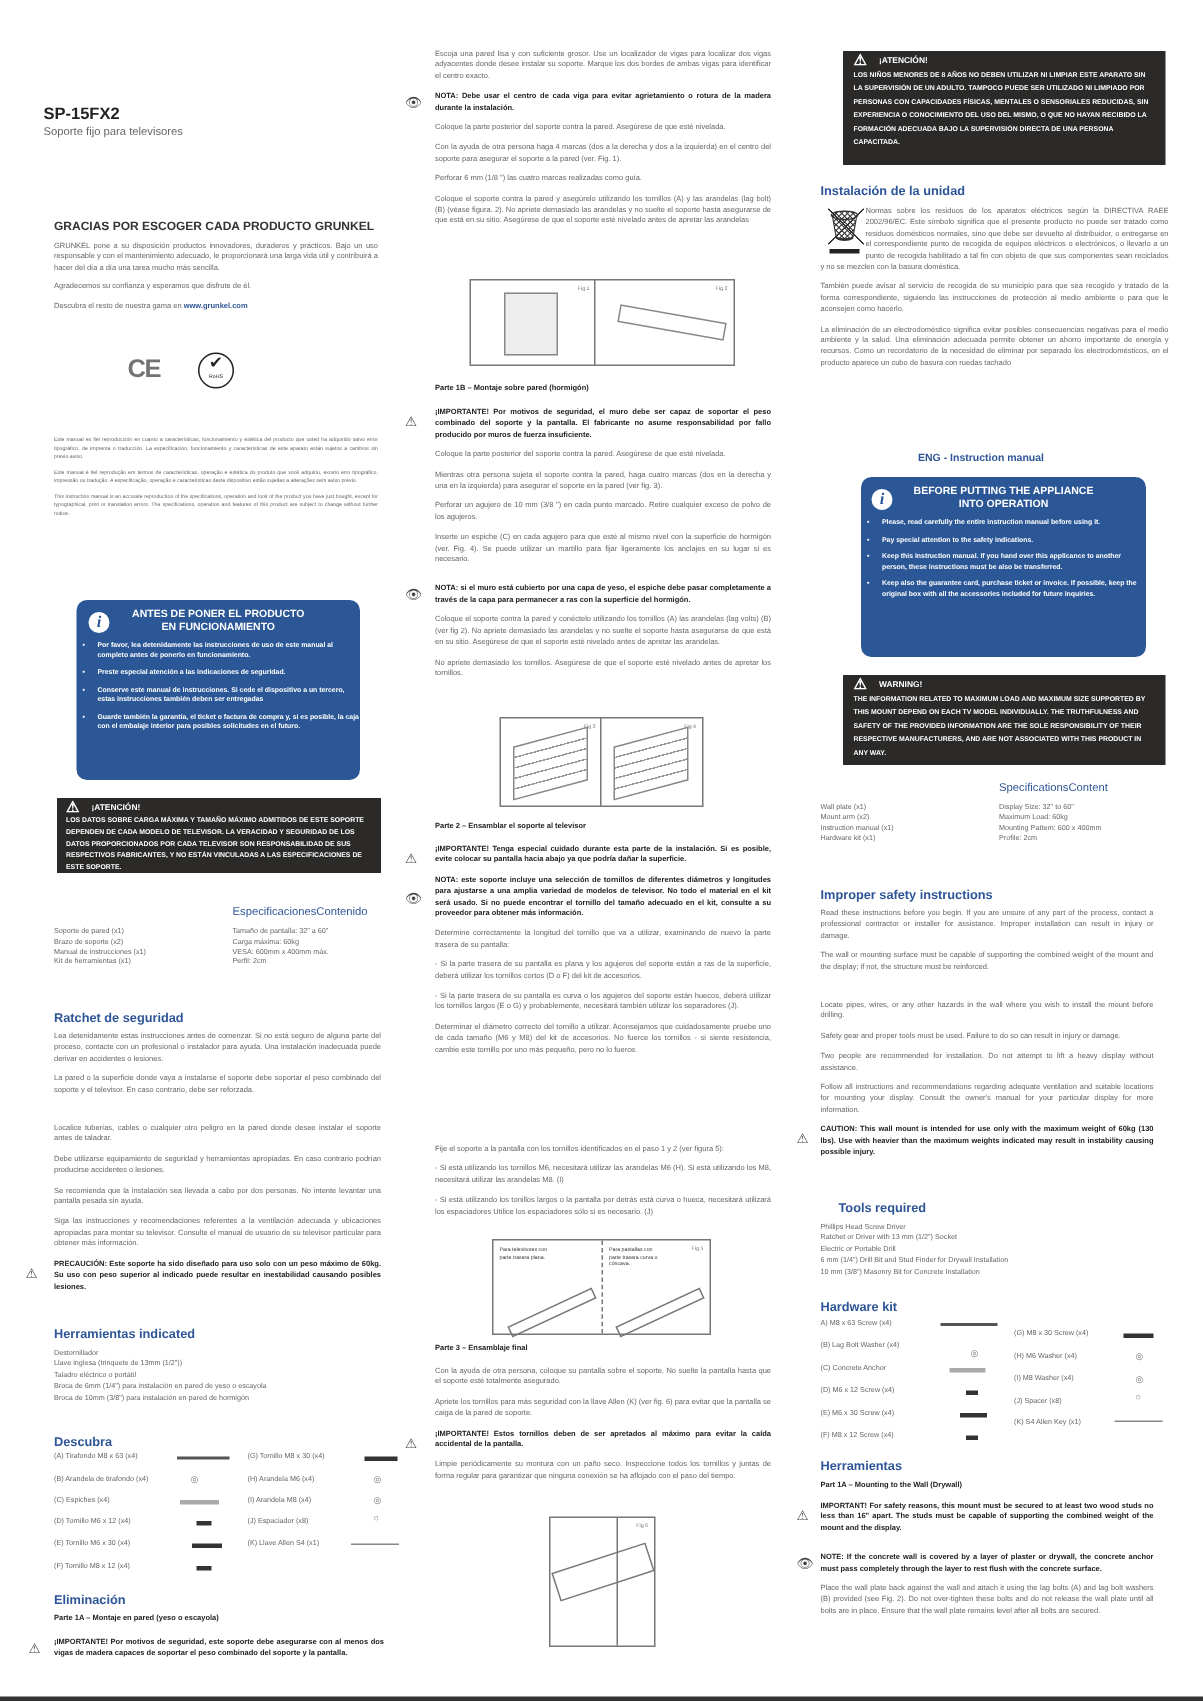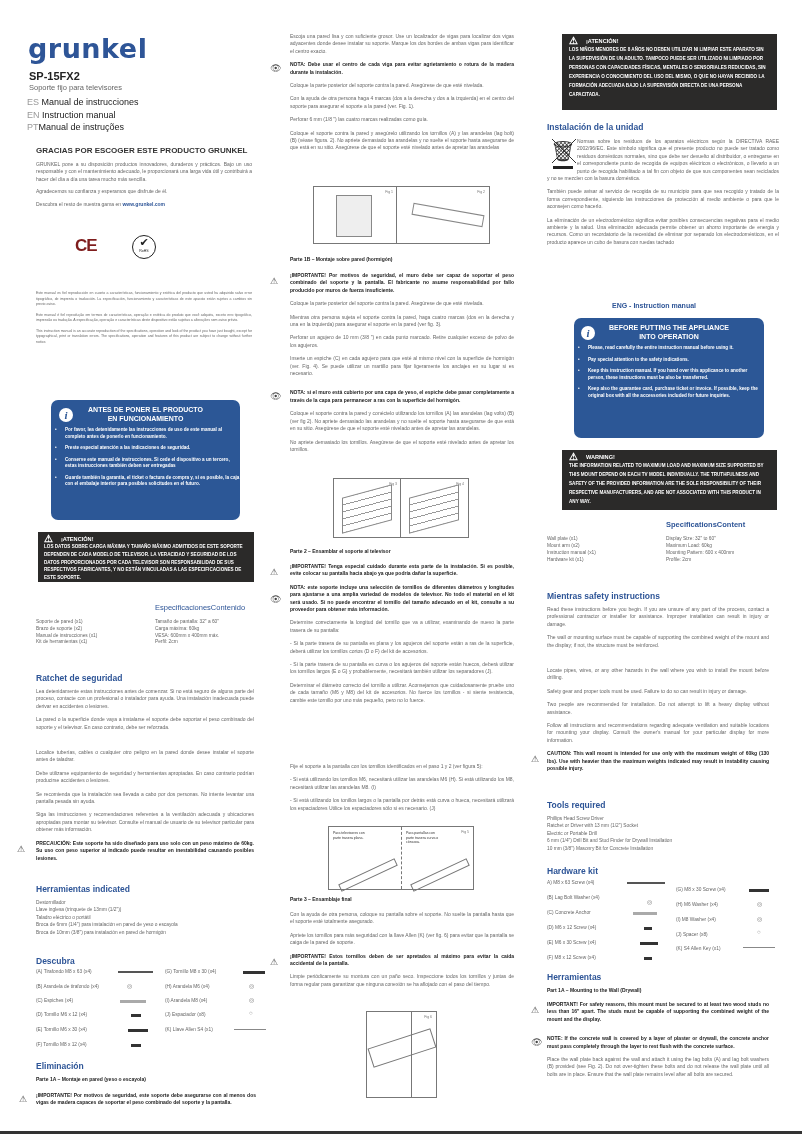--- a/index.html
+++ b/index.html
@@ -23,37 +23,31 @@
   .fig .lbl{position:absolute;top:3px;right:4px;font-size:3.5px;color:#777;}
   .kit{position:absolute;font-size:4.8px;color:#666;}
   .shape{position:absolute;background:#333;height:2px;}
   .washer{position:absolute;font-size:6px;color:#777;}
 </style>
 </head>
 <body>
 
 <div class="col" style="left:0;width:270px;height:1134px;">
 
-  <div style="position:absolute;left:28px;top:33px;font-size:27px;font-weight:bold;color:#2e5597;letter-spacing:0.5px;font-family:'DejaVu Sans',sans-serif;">grunkel</div>
   <div style="position:absolute;left:29px;top:70px;font-size:11px;font-weight:bold;color:#222;">SP-15FX2</div>
   <div style="position:absolute;left:29px;top:83px;font-size:7.5px;color:#666;">Soporte fijo para televisores</div>
-  <div style="position:absolute;left:27px;top:96px;font-size:9px;line-height:12.5px;color:#222;">
-    <div><span style="color:#999;font-weight:300;">ES</span> <span>Manual de instrucciones</span></div>
-    <div><span style="color:#999;">EN</span> <span>Instruction manual</span></div>
-    <div><span style="color:#999;">PT</span><span>Manual de instruções</span></div>
-  </div>
-
-  <div style="position:absolute;left:36px;top:146px;font-size:8px;font-weight:bold;color:#333;">GRACIAS POR ESCOGER ESTE PRODUCTO GRUNKEL</div>
+
+  <div style="position:absolute;left:36px;top:146px;font-size:8px;font-weight:bold;color:#333;">GRACIAS POR ESCOGER CADA PRODUCTO GRUNKEL</div>
   <div style="position:absolute;left:36px;top:161px;width:216px;">
     <p class="p">GRUNKEL pone a su disposición productos innovadores, duraderos y prácticos. Bajo un uso responsable y con el mantenimiento adecuado, le proporcionará una larga vida útil y contribuirá a hacer del día a día una tarea mucho más sencilla.</p>
     <p class="p" style="margin-top:5px;">Agradecemos su confianza y esperamos que disfrute de él.</p>
     <p class="p" style="margin-top:5px;"><span>Descubra el resto de nuestra gama en </span><span style="color:#2e5597;font-weight:bold;">www.grunkel.com</span></p>
   </div>
 
-  <div style="position:absolute;left:75px;top:236px;font-size:17px;font-weight:bold;color:#7f1d1d;letter-spacing:-1px;">CE</div>
+  <div style="position:absolute;left:85px;top:236px;font-size:17px;font-weight:bold;color:#737373;letter-spacing:-1px;">CE</div>
   <div style="position:absolute;left:132px;top:235px;width:22px;height:22px;border:1.5px solid #222;border-radius:50%;text-align:center;">
     <span style="font-size:11px;line-height:13px;display:block;color:#222;">✔</span>
     <span style="font-size:3.5px;display:block;color:#222;">RoHS</span>
   </div>
 
   <div style="position:absolute;left:36px;top:291px;width:216px;">
     <p class="p" style="font-size:3.5px;line-height:5.5px;">Este manual es fiel reproducción en cuanto a características, funcionamiento y estética del producto que usted ha adquirido salvo error tipográfico, de imprenta o traducción. La especificación, funcionamiento y características de este aparato están sujetos a cambios sin previo aviso.</p>
     <p class="p" style="font-size:3.5px;line-height:5.5px;margin-top:5px;">Este manual é fiel reprodução em termos de características, operação e estética do produto que você adquiriu, exceto erro tipográfico, impressão ou tradução. A especificação, operação e características deste dispositivo estão sujeitas a alterações sem aviso prévio.</p>
     <p class="p" style="font-size:3.5px;line-height:5.5px;margin-top:5px;">This instruction manual is an accurate reproduction of the specifications, operation and look of the product you have just bought, except for typographical, print or translation errors. The specifications, operation and features of this product are subject to change without further notice.</p>
   </div>
@@ -271,49 +265,49 @@
   </div>
 
   <div class="dark-box" style="left:15px;top:450px;width:215px;height:60px;padding:3px 7px;box-sizing:border-box;">
     <div class="t">
         <span class="warn">⚠</span>
         <span>WARNING!</span>
       </div>
     <div class="b" style="font-size:4.6px;line-height:9px;">THE INFORMATION RELATED TO MAXIMUM LOAD AND MAXIMUM SIZE SUPPORTED BY THIS MOUNT DEPEND ON EACH TV MODEL INDIVIDUALLY. THE TRUTHFULNESS AND SAFETY OF THE PROVIDED INFORMATION ARE THE SOLE RESPONSIBILITY OF THEIR RESPECTIVE MANUFACTURERS, AND ARE NOT ASSOCIATED WITH THIS PRODUCT IN ANY WAY.</div>
   </div>
 
-  <div class="h2" style="position:absolute;left:119px;top:520px;font-weight:bold;font-size:7.5px;">SpecificationsContent</div>
+  <div class="h2" style="position:absolute;left:119px;top:520px;font-weight:normal;font-size:7.5px;">SpecificationsContent</div>
   <div style="position:absolute;left:0;top:535px;font-size:4.8px;line-height:7px;color:#666;">
     <div>Wall plate (x1)</div>
       <div>Mount arm (x2)</div>
       <div>Instruction manual (x1)</div>
       <div>Hardware kit (x1)</div>
   </div>
   <div style="position:absolute;left:119px;top:535px;font-size:4.8px;line-height:7px;color:#666;">
     <div>Display Size: 32" to 60"</div>
       <div>Maximum Load: 60kg</div>
       <div>Mounting Pattern: 600 x 400mm</div>
       <div>Profile: 2cm</div>
   </div>
 
-  <div class="h2" style="position:absolute;left:0;top:591px;">Mientras safety instructions</div>
+  <div class="h2" style="position:absolute;left:0;top:591px;">Improper safety instructions</div>
   <div style="position:absolute;left:0;top:606px;width:222px;">
     <p class="p">Read these instructions before you begin. If you are unsure of any part of the process, contact a professional contractor or installer for assistance. Improper installation can result in injury or damage.</p>
     <p class="p" style="margin-top:6px;">The wall or mounting surface must be capable of supporting the combined weight of the mount and the display; if not, the structure must be reinforced.</p>
     <p class="p" style="margin-top:18px;">Locate pipes, wires, or any other hazards in the wall where you wish to install the mount before drilling.</p>
     <p class="p" style="margin-top:6px;">Safety gear and proper tools must be used. Failure to do so can result in injury or damage.</p>
     <p class="p" style="margin-top:6px;">Two people are recommended for installation. Do not attempt to lift a heavy display without assistance.</p>
     <p class="p" style="margin-top:6px;">Follow all instructions and recommendations regarding adequate ventilation and suitable locations for mounting your display. Consult the owner's manual for your particular display for more information.</p>
     <div style="position:relative;margin-top:6px;">
         <span class="sideicon" style="top:4px;left:-16px;">⚠</span>
         <p class="pb">CAUTION: This wall mount is intended for use only with the maximum weight of 60kg (130 lbs). Use with heavier than the maximum weights indicated may result in instability causing possible injury.</p>
       </div>
   </div>
 
-  <div class="h2" style="position:absolute;left:0;top:800px;">Tools required</div>
+  <div class="h2" style="position:absolute;left:12px;top:800px;">Tools required</div>
   <div style="position:absolute;left:0;top:815px;font-size:4.8px;line-height:7.4px;color:#666;">
     <div>Phillips Head Screw Driver</div>
       <div>Ratchet or Driver with 13 mm (1/2") Socket</div>
       <div>Electric or Portable Drill</div>
       <div>6 mm (1/4") Drill Bit and Stud Finder for Drywall Installation</div>
       <div>10 mm (3/8") Masonry Bit for Concrete Installation</div>
   </div>
 
   <div class="h2" style="position:absolute;left:0;top:866px;">Hardware kit</div>
   <div>

